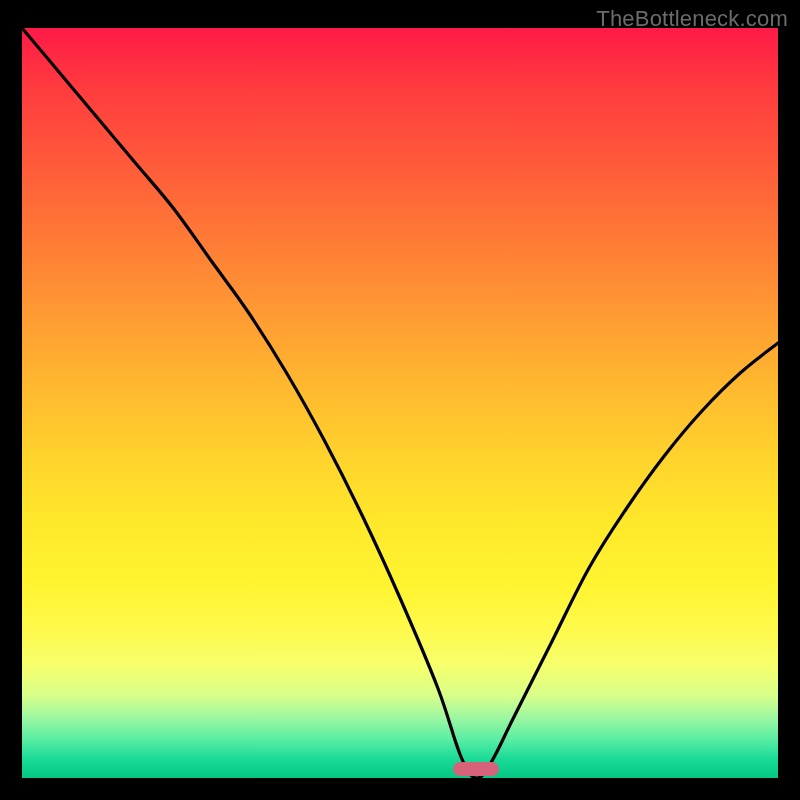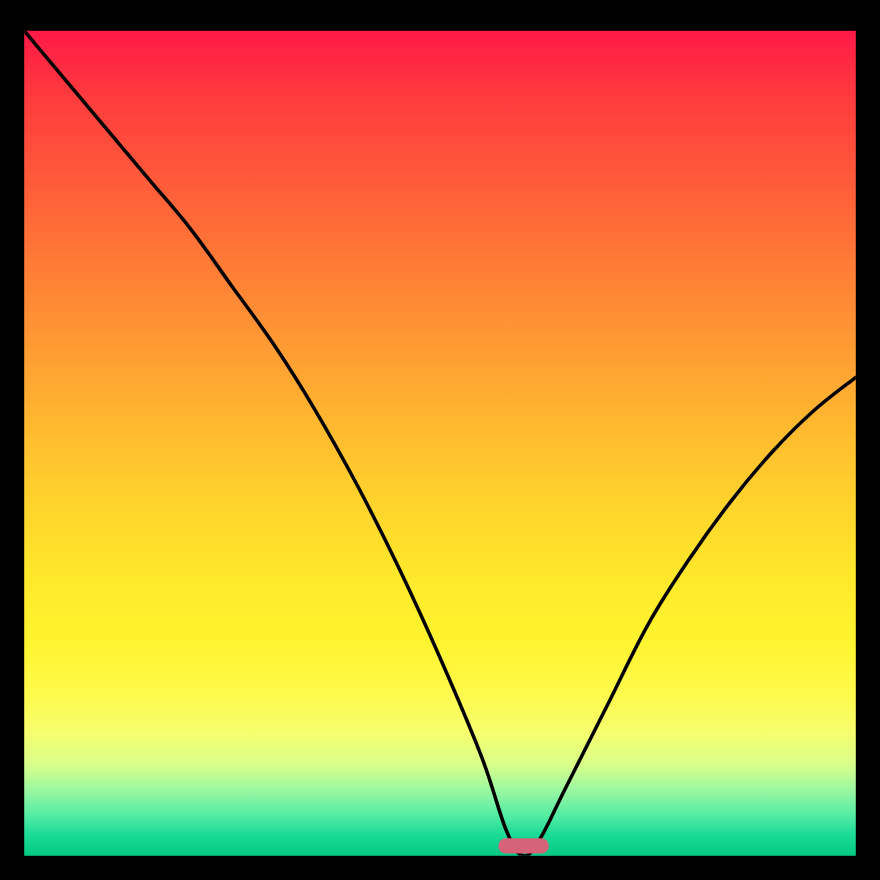--- a/index.html
+++ b/index.html
@@ -67,20 +67,21 @@
   }
   svg.curve {
     position: absolute;
     inset: 0;
   }
 </style>
 </head>
 <body>
 
 <div class="frame">
+  <div class="watermark">TheBottleneck.com</div>
 
   <div class="plot">
     <div class="gradient"></div>
 
     <svg class="curve" viewBox="0 0 756 750" preserveAspectRatio="none">
       <path id="curve-path" d="M 0,0 C 6.804,8.1 24.192000000000004,28.8 37.800000000000004,45 C 51.408,61.2 61.99200000000001,73.8 75.60000000000001,90 C 89.20800000000001,106.2 99.79199999999999,118.8 113.39999999999999,135 C 127.008,151.2 137.592,162.45 151.20000000000002,180 C 164.80800000000002,197.55 175.392,213.6 189,232.5 C 202.608,251.4 213.19199999999998,264.75 226.79999999999998,285 C 240.408,305.25 250.99199999999996,322.05 264.59999999999997,345 C 278.20799999999997,367.95 288.79200000000003,386.85 302.40000000000003,412.5 C 316.00800000000004,438.15 326.592,459.15 340.2,487.5 C 353.808,515.85 364.392,538.95 378,570 C 391.608,601.05 404.91360000000003,631.65 415.8,660 C 426.6864,688.35 431.676,711.3 438.47999999999996,727.5 C 445.28399999999993,743.7 448.1568,748.65 453.59999999999997,750 C 459.04319999999996,751.35 461.91599999999994,745.8 468.71999999999997,735 C 475.524,724.2 480.51360000000005,711.6 491.40000000000003,690 C 502.2864,668.4 515.592,642 529.1999999999999,615 C 542.8079999999999,588 553.3919999999999,564.3 567,540 C 580.6080000000001,515.7 591.192,500.25 604.8000000000001,480 C 618.4080000000001,459.75 628.9920000000001,445.05 642.6,427.5 C 656.208,409.95 666.792,397.35 680.4,382.5 C 694.0079999999999,367.65 704.5919999999999,357.15 718.1999999999999,345 C 731.808,332.85 749.196,320.40000000000003 756,315.00000000000006" fill="none" stroke="#000" stroke-width="3.2" stroke-linecap="round" stroke-linejoin="round"></path>
     </svg>
 
     <div class="marker" style="left: 430.6px;"></div>
   </div>

